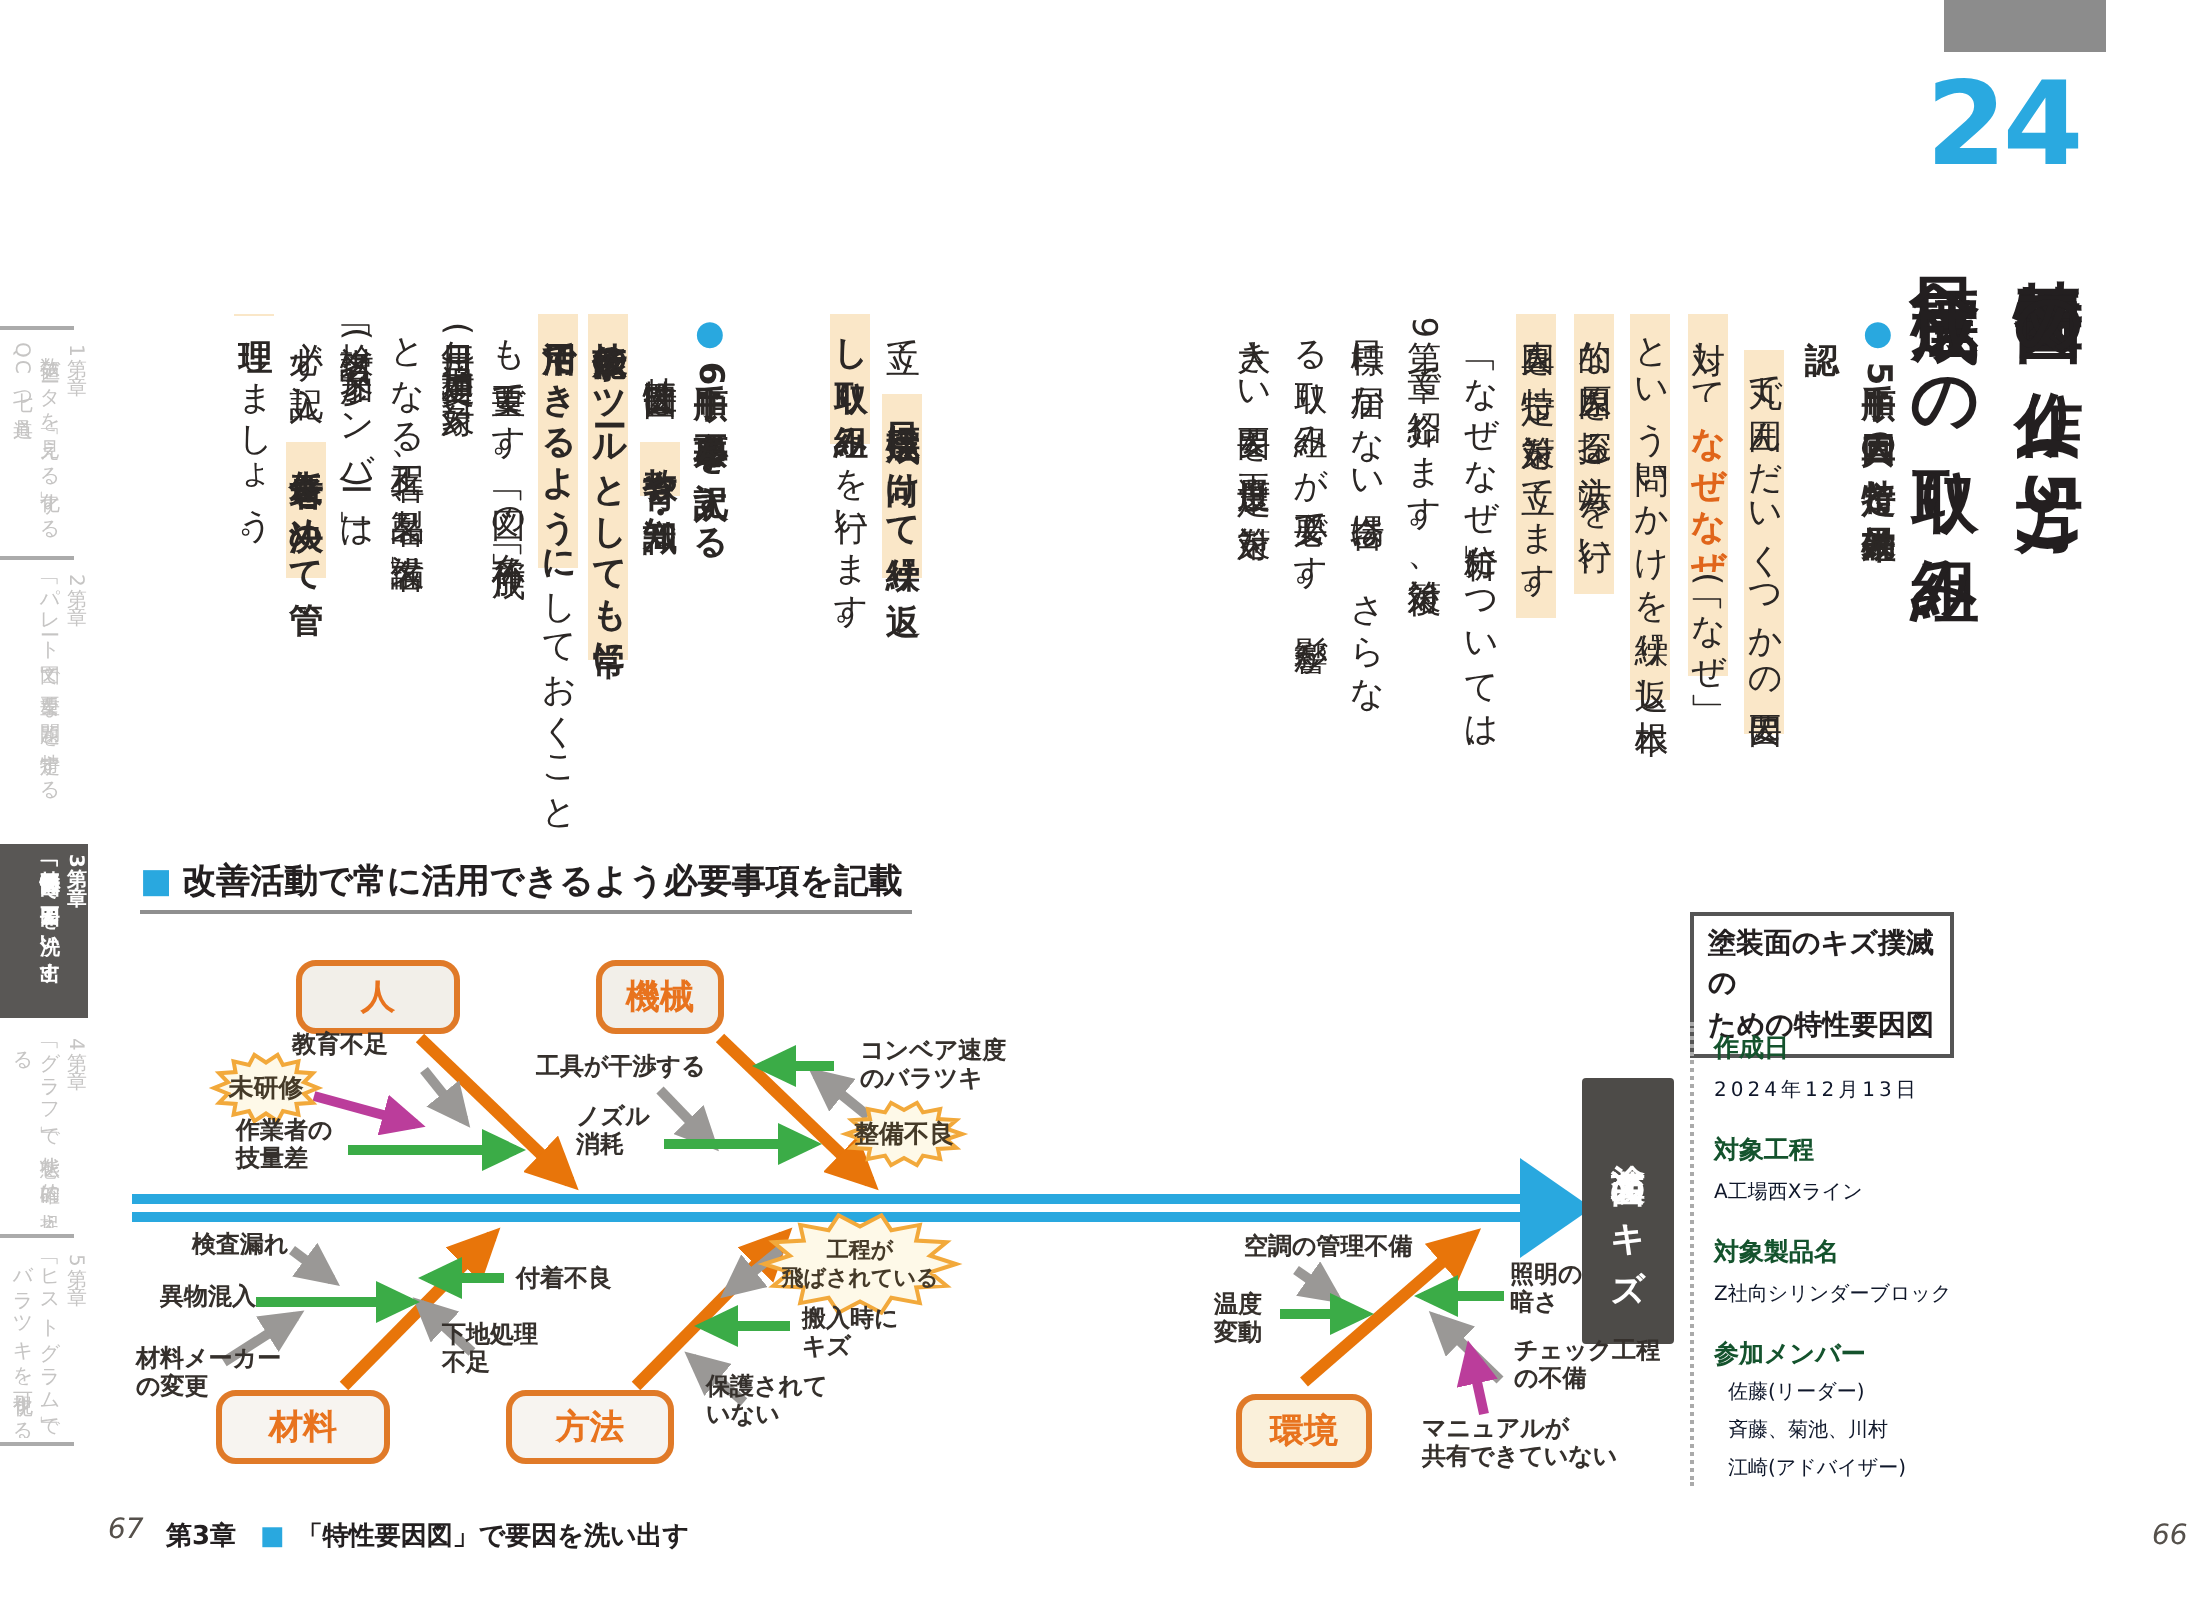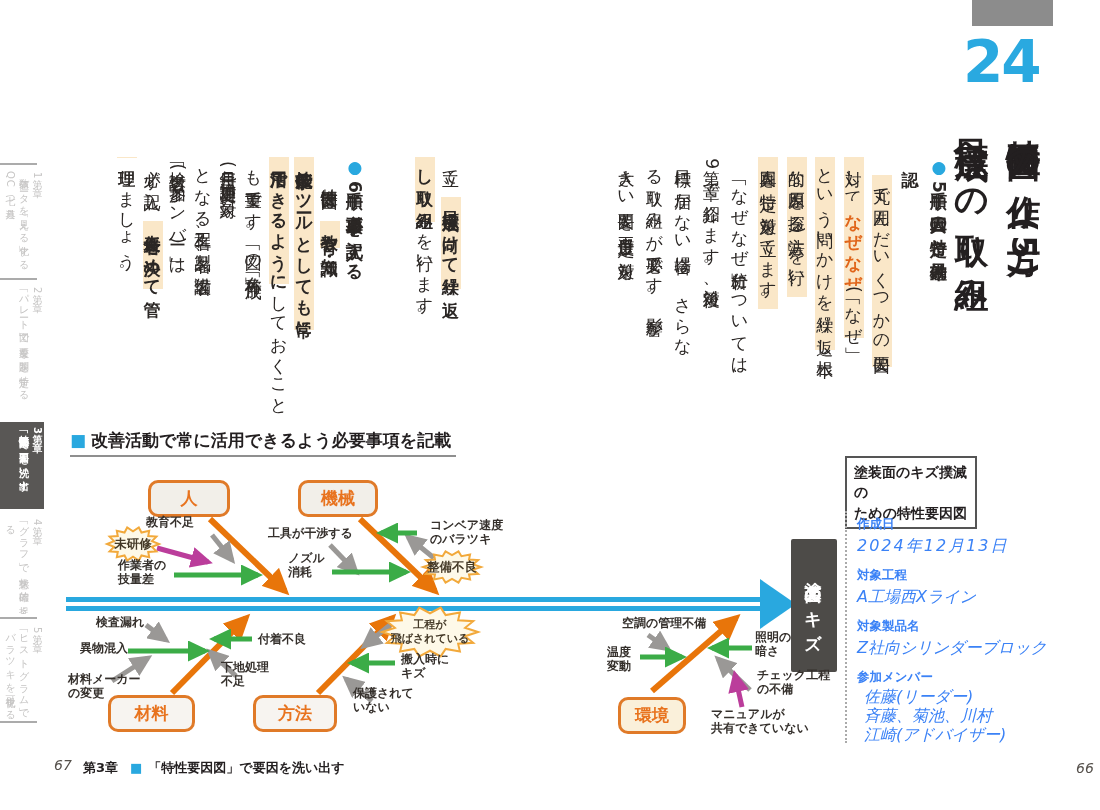--- a/index.html
+++ b/index.html
@@ -52,23 +52,23 @@
        display:flex;align-items:center;justify-content:center;border-radius:2px;}
   .cause{position:absolute;font-size:12px;font-weight:600;line-height:1.2;color:#35302c;white-space:pre-line;}
   .burst-label{position:absolute;transform:translate(-50%,-50%);font-size:12.5px;font-weight:700;
        color:#453a28;white-space:pre-line;text-align:center;line-height:1.25;}
 
   
   .info-title{position:absolute;left:845px;top:456px;width:132px;border:2px solid #555;background:#fff;
        padding:4px 7px;font-size:14px;font-weight:700;line-height:1.45;color:#231f20;box-sizing:border-box;}
   .info-sections{position:absolute;left:845px;top:511px;width:235px;border-left:2px dotted #aaa;
        padding-left:10px;box-sizing:border-box;}
-  .info-label{font-size:12.5px;font-weight:700;margin-top:13px;color:#3b82f6;}
+  .info-label{font-size:12.5px;font-weight:700;margin-top:13px;color:#14532d;}
   .info-label:first-child{margin-top:5px;}
-  .info-value{font-size:16px;margin-top:4px;line-height:17px;color:#3b82f6;font-style:italic;}
+  .info-value{font-size:10px;margin-top:4px;line-height:17px;color:#0f172a;}
   .info-value.date{letter-spacing:2px;}
   .member{margin-left:7px;margin-top:2px;}
 
   
   .pnum{position:absolute;font-size:14px;font-style:italic;color:#55504b;margin-left:28px;}
   .footer{position:absolute;left:83px;top:759px;font-size:13px;font-weight:700;color:#231f20;}
   .footer .sq{color:#29a8df;margin:0 6px;}
   .footer .ch{margin-right:6px;}
 </style>
 </head>
@@ -198,21 +198,21 @@
       <line class="an" x1="335" y1="208" x2="292" y2="208" marker-end="url(#mAn)"></line>
       <line class="an" x1="580" y1="202" x2="622" y2="202" marker-end="url(#mAn)"></line>
       <line class="an" x1="692" y1="193" x2="652" y2="193" marker-end="url(#mAn)"></line>
 
       <use href="#burstShape" class="burst" transform="translate(73,89) scale(26,17)"></use>
       <use href="#burstShape" class="burst" transform="translate(392,112) scale(29,16)"></use>
       <use href="#burstShape" class="burst" transform="translate(370,177) scale(48,25)"></use>
     </svg>
 
     <div class="cat" style="left:88px;top:25px;width:82px;height:37px">人</div>
-    <div class="cat" style="left:238px;top:25px;width:80px;height:37px">機械</div>
+    <div class="cat" style="left:238px;top:25px;width:64px;height:37px">機械</div>
     <div class="cat mat" style="left:48px;top:240px;width:87px;height:37px">材料</div>
     <div class="cat mat" style="left:193px;top:240px;width:84px;height:37px">方法</div>
     <div class="cat env" style="left:558px;top:242px;width:68px;height:37px">環境</div>
 
     <div class="effect">塗装面のキズ</div>
 
     <div class="cause" style="left:86px;top:60px">教育不足</div>
     <div class="cause" style="left:58px;top:103px">作業者の
 技量差</div>
     <div class="cause" style="left:208px;top:71px">工具が干渉する</div>

